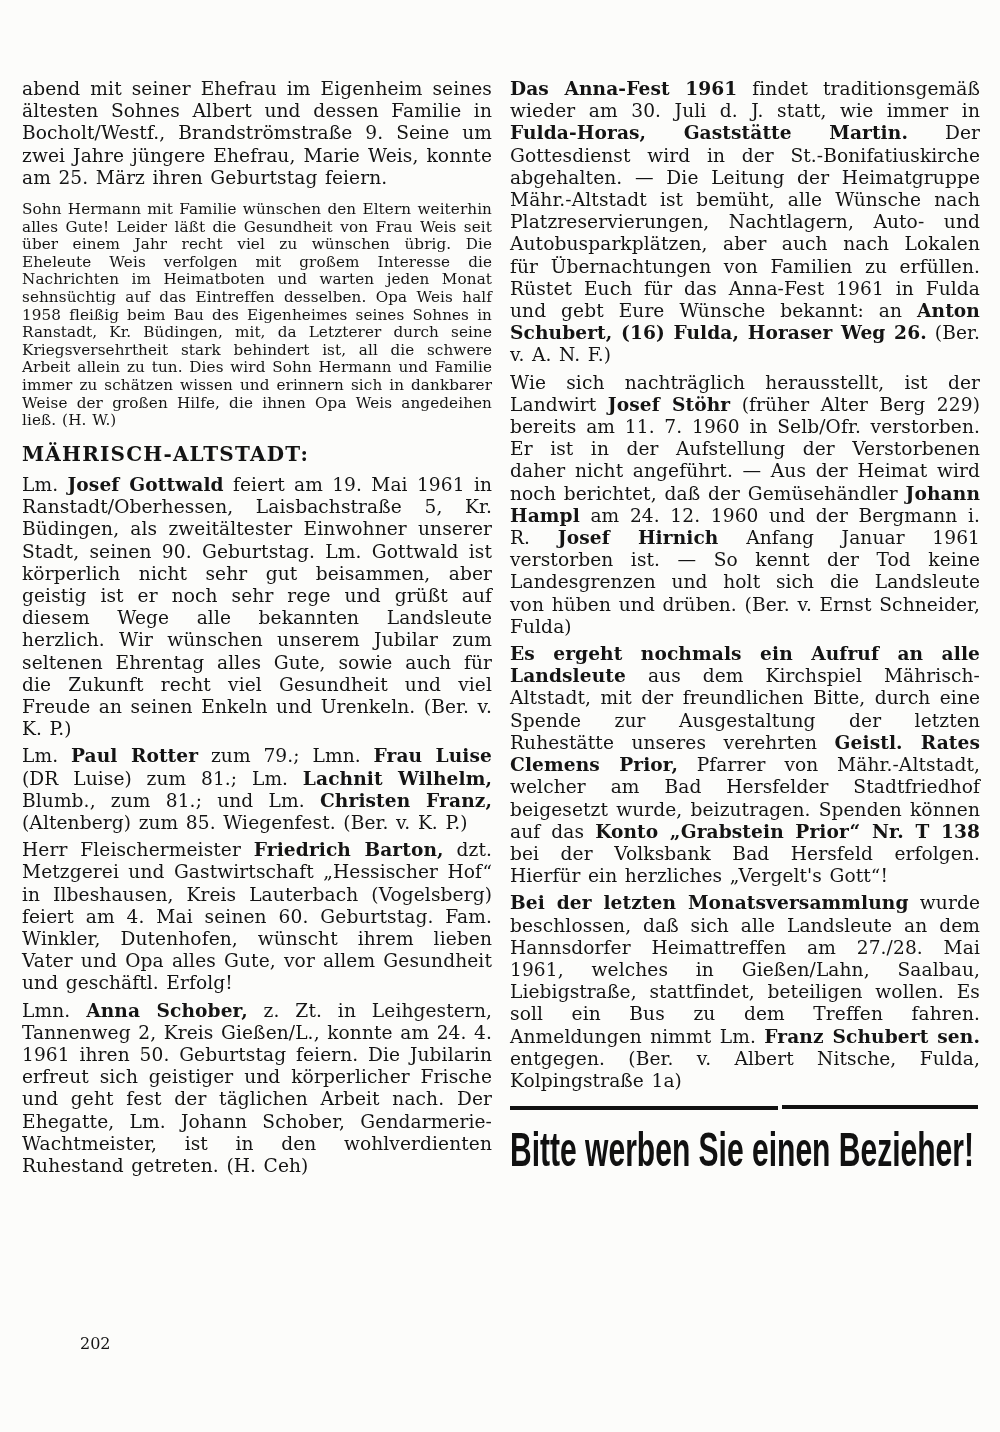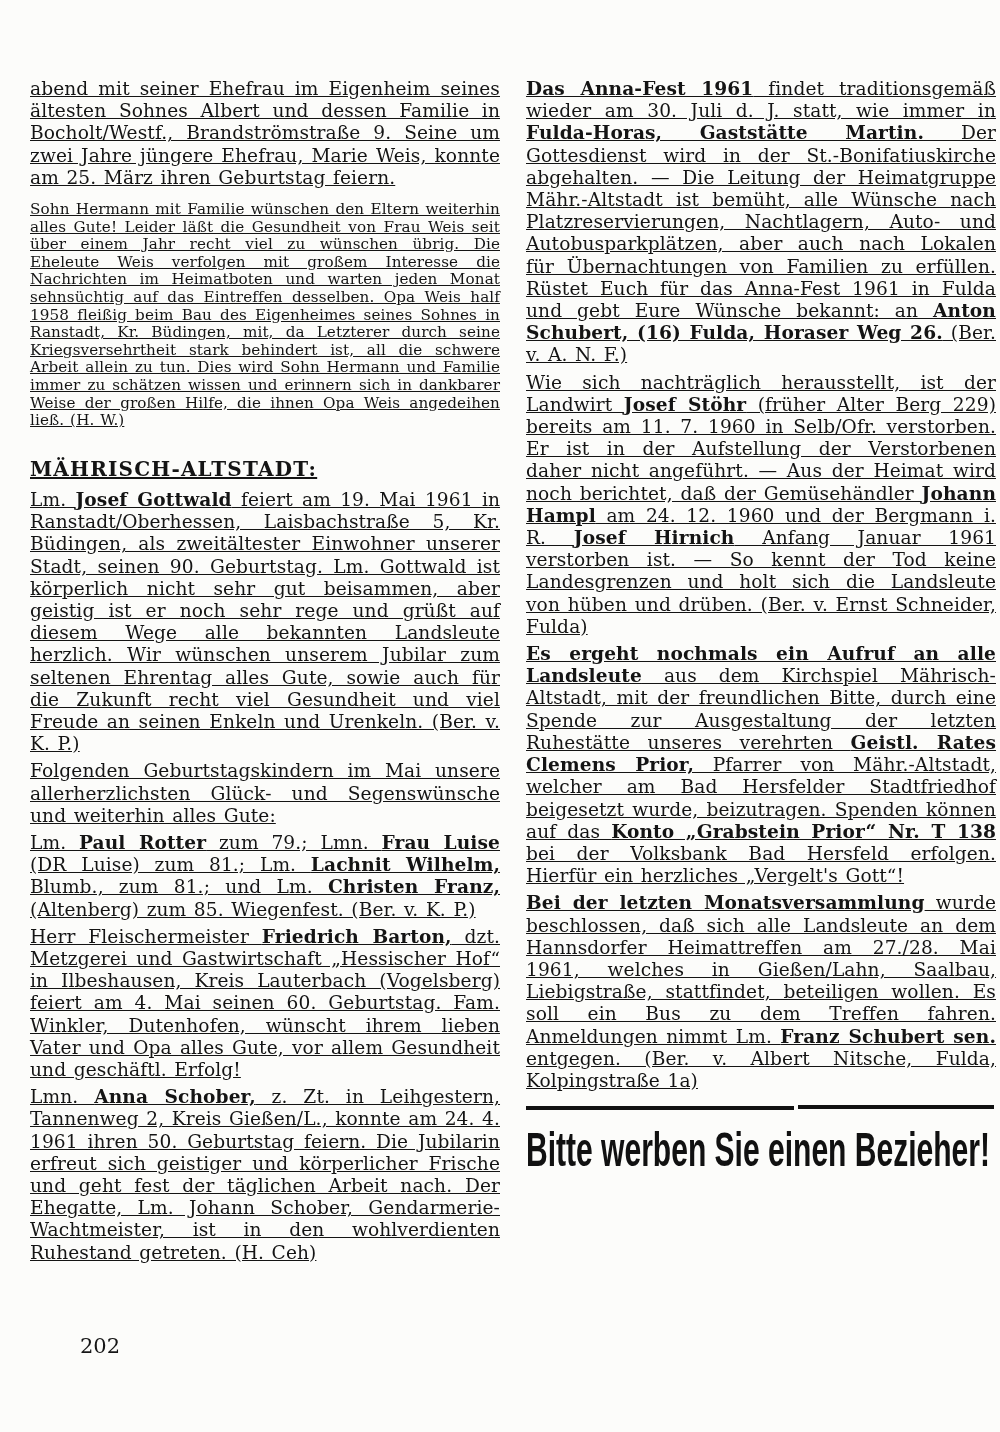--- a/index.html
+++ b/index.html
@@ -10,23 +10,22 @@
     color: #141414;
   }
   .page {
     position: relative;
     width: 1000px; height: 1432px;
     background: #fcfcfa;
     overflow: hidden;
   }
   .columns {
     display: flex;
-    padding: 78px 0 0 30px;
-    gap: 26px;
-    text-decoration: underline;
+    padding: 78px 0 0 22px;
+    gap: 18px;
   }
   .col { width: 470px; }
   .block {
     margin: 0 0 5px 0;
     font-size: 18.6px;
     line-height: 22.2px;
     text-align: justify;
     text-justify: inter-word;
     word-spacing: 1.5px;
     letter-spacing: 0.1px;
@@ -34,54 +33,53 @@
   .block.small {
     font-size: 15.2px;
     line-height: 17.6px;
     word-spacing: 1px;
     margin: 12px 0 10px 0;
   }
   .block.heading {
     font-weight: bold;
     font-size: 20px;
     letter-spacing: 1.2px;
-    margin: 28px 0 9px 0;
+    margin: 13px 0 9px 0;
     text-align: left;
   }
   .b { font-weight: bold; }
   .divider-row {
     display: flex;
     align-items: flex-start;
     margin: 14px 0 10px 0;
     height: 6px;
   }
   .divider-seg { background: #111; height: 3.5px; }
   .divider-seg.left  { width: 268px; margin-right: 4px; }
   .divider-seg.right { width: 196px; margin-top: -1px; }
   .banner-wrap { margin-top: 0; }
   .page-number {
     position: absolute;
     left: 80px; top: 1334px;
-    font-size: 21px;
+    font-size: 16px;
     color: #161616;
   }
 </style>
 </head>
 <body>
 
 <div class="page">
 
   <div class="columns">
 
     <div class="col">
       <p class="block"><span>abend mit seiner Ehefrau im Eigenheim seines ältesten Sohnes Albert und dessen Familie in Bocholt/Westf., Brandströmstraße 9. Seine um zwei Jahre jüngere Ehefrau, Marie Weis, konnte am 25. März ihren Geburtstag feiern.</span></p>
       <p class="block small"><span>Sohn Hermann mit Familie wünschen den Eltern weiterhin alles Gute! Leider läßt die Gesundheit von Frau Weis seit über einem Jahr recht viel zu wünschen übrig. Die Eheleute Weis verfolgen mit großem Interesse die Nachrichten im Heimatboten und warten jeden Monat sehnsüchtig auf das Eintreffen desselben. Opa Weis half 1958 fleißig beim Bau des Eigenheimes seines Sohnes in Ranstadt, Kr. Büdingen, mit, da Letzterer durch seine Kriegsversehrtheit stark behindert ist, all die schwere Arbeit allein zu tun. Dies wird Sohn Hermann und Familie immer zu schätzen wissen und erinnern sich in dankbarer Weise der großen Hilfe, die ihnen Opa Weis angedeihen ließ. (H. W.)</span></p>
       <h2 class="block heading"><span class="b">MÄHRISCH-ALTSTADT:</span></h2>
       <p class="block"><span>Lm. </span><span class="b">Josef Gottwald</span><span> feiert am 19. Mai 1961 in Ranstadt/Oberhessen, Laisbachstraße 5, Kr. Büdingen, als zweitältester Einwohner unserer Stadt, seinen 90. Geburtstag. Lm. Gottwald ist körperlich nicht sehr gut beisammen, aber geistig ist er noch sehr rege und grüßt auf diesem Wege alle bekannten Landsleute herzlich. Wir wünschen unserem Jubilar zum seltenen Ehrentag alles Gute, sowie auch für die Zukunft recht viel Gesundheit und viel Freude an seinen Enkeln und Urenkeln. (Ber. v. K. P.)</span></p>
-      <p class="block"><span>Folgenden Geburtstagskindern im Mai unsere allerherzlichsten Glück- und Segenswünsche und weiterhin alles Gute:</span></p>
       <p class="block"><span>Lm. </span><span class="b">Paul Rotter</span><span> zum 79.; Lmn. </span><span class="b">Frau Luise</span><span> (DR Luise) zum 81.; Lm. </span><span class="b">Lachnit Wilhelm,</span><span> Blumb., zum 81.; und Lm. </span><span class="b">Christen Franz,</span><span> (Altenberg) zum 85. Wiegenfest. (Ber. v. K. P.)</span></p>
       <p class="block"><span>Herr Fleischermeister </span><span class="b">Friedrich Barton,</span><span> dzt. Metzgerei und Gastwirtschaft „Hessischer Hof“ in Ilbeshausen, Kreis Lauterbach (Vogelsberg) feiert am 4. Mai seinen 60. Geburtstag. Fam. Winkler, Dutenhofen, wünscht ihrem lieben Vater und Opa alles Gute, vor allem Gesundheit und geschäftl. Erfolg!</span></p>
       <p class="block"><span>Lmn. </span><span class="b">Anna Schober,</span><span> z. Zt. in Leihgestern, Tannenweg 2, Kreis Gießen/L., konnte am 24. 4. 1961 ihren 50. Geburtstag feiern. Die Jubilarin erfreut sich geistiger und körperlicher Frische und geht fest der täglichen Arbeit nach. Der Ehegatte, Lm. Johann Schober, Gendarmerie-Wachtmeister, ist in den wohlverdienten Ruhestand getreten. (H. Ceh)</span></p>
     </div>
 
     <div class="col">
       <p class="block"><span class="b">Das Anna-Fest 1961</span><span> findet traditionsgemäß wieder am 30. Juli d. J. statt, wie immer in </span><span class="b">Fulda-Horas, Gaststätte Martin.</span><span> Der Gottesdienst wird in der St.-Bonifatiuskirche abgehalten. — Die Leitung der Heimatgruppe Mähr.-Altstadt ist bemüht, alle Wünsche nach Platzreservierungen, Nachtlagern, Auto- und Autobusparkplätzen, aber auch nach Lokalen für Übernachtungen von Familien zu erfüllen. Rüstet Euch für das Anna-Fest 1961 in Fulda und gebt Eure Wünsche bekannt: an </span><span class="b">Anton Schubert, (16) Fulda, Horaser Weg 26.</span><span> (Ber. v. A. N. F.)</span></p>
       <p class="block"><span>Wie sich nachträglich herausstellt, ist der Landwirt </span><span class="b">Josef Stöhr</span><span> (früher Alter Berg 229) bereits am 11. 7. 1960 in Selb/Ofr. verstorben. Er ist in der Aufstellung der Verstorbenen daher nicht angeführt. — Aus der Heimat wird noch berichtet, daß der Gemüsehändler </span><span class="b">Johann Hampl</span><span> am 24. 12. 1960 und der Bergmann i. R. </span><span class="b">Josef Hirnich</span><span> Anfang Januar 1961 verstorben ist. — So kennt der Tod keine Landesgrenzen und holt sich die Landsleute von hüben und drüben. (Ber. v. Ernst Schneider, Fulda)</span></p>
       <p class="block"><span class="b">Es ergeht nochmals ein Aufruf an alle Landsleute</span><span> aus dem Kirchspiel Mährisch-Altstadt, mit der freundlichen Bitte, durch eine Spende zur Ausgestaltung der letzten Ruhestätte unseres verehrten </span><span class="b">Geistl. Rates Clemens Prior,</span><span> Pfarrer von Mähr.-Altstadt, welcher am Bad Hersfelder Stadtfriedhof beigesetzt wurde, beizutragen. Spenden können auf das </span><span class="b">Konto „Grabstein Prior“ Nr. T 138</span><span> bei der Volksbank Bad Hersfeld erfolgen. Hierfür ein herzliches „Vergelt's Gott“!</span></p>
       <p class="block"><span class="b">Bei der letzten Monatsversammlung</span><span> wurde beschlossen, daß sich alle Landsleute an dem Hannsdorfer Heimattreffen am 27./28. Mai 1961, welches in Gießen/Lahn, Saalbau, Liebigstraße, stattfindet, beteiligen wollen. Es soll ein Bus zu dem Treffen fahren. Anmeldungen nimmt Lm. </span><span class="b">Franz Schubert sen.</span><span> entgegen. (Ber. v. Albert Nitsche, Fulda, Kolpingstraße 1a)</span></p>

